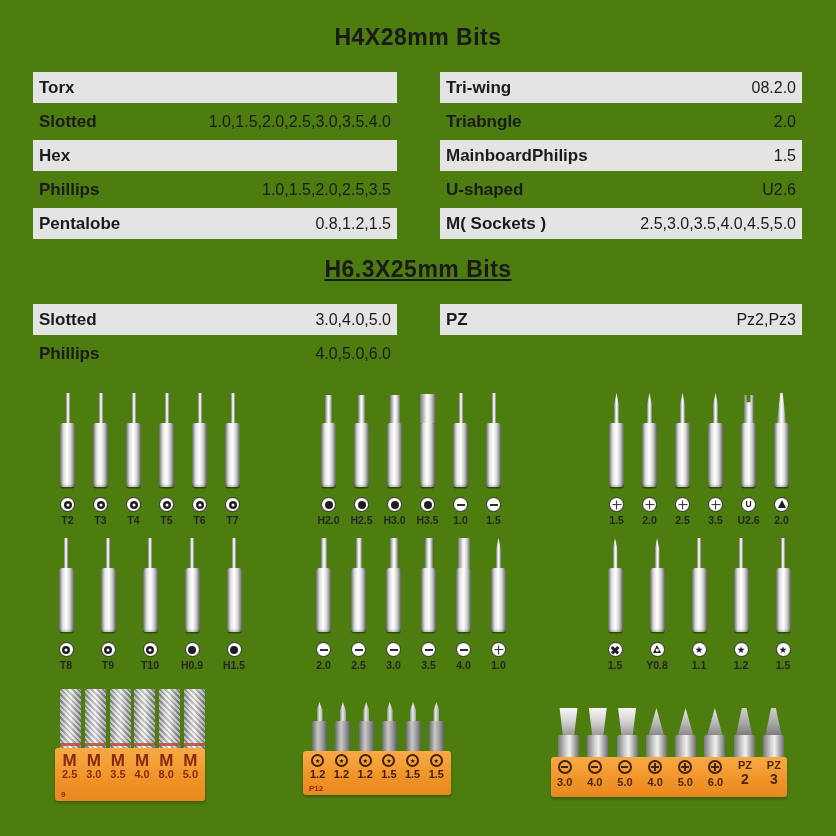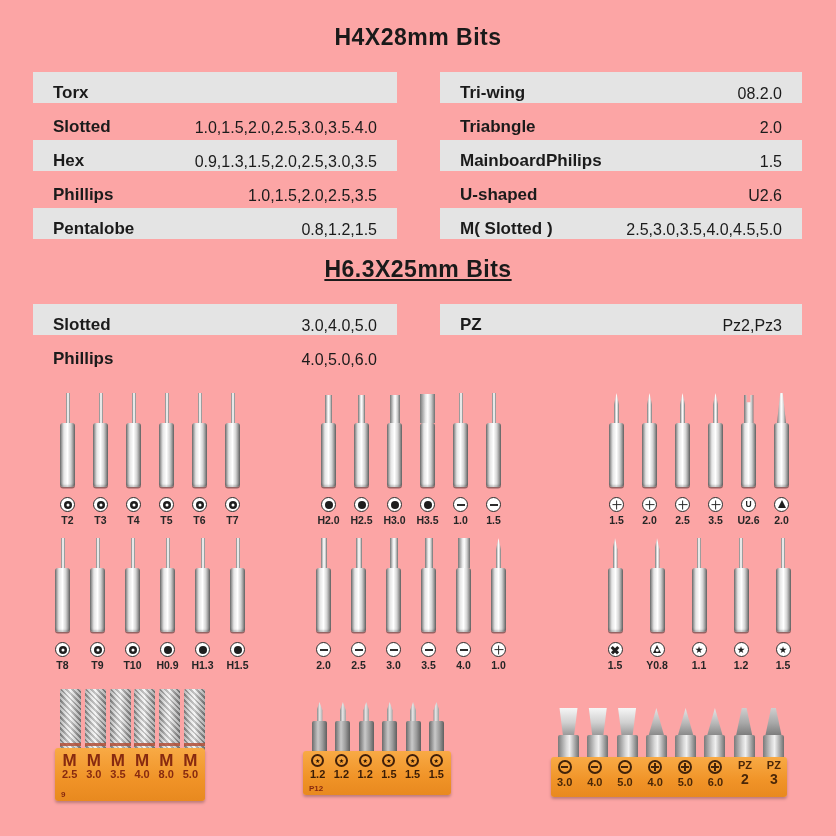--- a/index.html
+++ b/index.html
@@ -1,29 +1,29 @@
 <!DOCTYPE html>
 <html><head>
 <meta charset="utf-8">
 <style>
   html,body{margin:0;padding:0;background:#fff;}
-  .canvas{position:relative;width:836px;height:836px;background:#fca5a5;overflow:hidden;
+  .canvas{position:relative;width:836px;height:836px;background:#4d7c0f;overflow:hidden;
           font-family:"Liberation Sans",sans-serif;color:#1b1b1b;}
   .sec-title{position:absolute;left:0;width:836px;text-align:center;
              font-size:23px;font-weight:800;letter-spacing:.5px;color:#1a1a1a;}
   #title1{top:24px;} #title2{top:256px;text-decoration:underline;}
 
   
   .spec-table{position:absolute;}
   #t1L{left:33px;top:72px;width:364px;}
   #t1R{left:440px;top:72px;width:362px;}
   #t2L{left:33px;top:304px;width:364px;}
   #t2R{left:440px;top:304px;width:362px;}
   .spec-row{height:31px;margin-bottom:3px;display:flex;justify-content:space-between;
-            align-items:flex-end;padding:0 20px;box-sizing:border-box;}
+            align-items:center;padding:0 6px;box-sizing:border-box;}
   .spec-row:nth-child(odd){background:#e4e4e4;}
   .spec-name{font-size:17px;font-weight:700;white-space:nowrap;}
   .spec-values{font-size:16px;font-weight:400;white-space:nowrap;}
 
   
   .bit-group{position:absolute;width:198px;display:flex;justify-content:space-between;}
   .row1{top:392px;} .row2{top:537px;gap:12px;}
   .gx1{left:51px;} .gx2{left:312px;} .gx3{left:600px;}
   .cell{width:33px;display:flex;flex-direction:column;align-items:center;}
   .bit{display:flex;flex-direction:column;align-items:center;justify-content:flex-end;height:95px;margin-bottom:5px;}
@@ -125,21 +125,20 @@
   <div class="spec-table" id="t1L">
     <div class="spec-row">
         <span class="spec-name">Torx</span>
       </div>
     <div class="spec-row">
         <span class="spec-name">Slotted</span>
         <span class="spec-values">1.0,1.5,2.0,2.5,3.0,3.5.4.0</span>
       </div>
     <div class="spec-row">
         <span class="spec-name">Hex</span>
-        <span class="spec-values">0.9,1.3,1.5,2.0,2.5,3.0,3.5</span>
       </div>
     <div class="spec-row">
         <span class="spec-name">Phillips</span>
         <span class="spec-values">1.0,1.5,2.0,2.5,3.5</span>
       </div>
     <div class="spec-row">
         <span class="spec-name">Pentalobe</span>
         <span class="spec-values">0.8,1.2,1.5</span>
       </div>
   </div>
@@ -155,21 +154,21 @@
       </div>
     <div class="spec-row">
         <span class="spec-name">MainboardPhilips</span>
         <span class="spec-values">1.5</span>
       </div>
     <div class="spec-row">
         <span class="spec-name">U-shaped</span>
         <span class="spec-values">U2.6</span>
       </div>
     <div class="spec-row">
-        <span class="spec-name">M( Slotted )</span>
+        <span class="spec-name">M( Sockets )</span>
         <span class="spec-values">2.5,3.0,3.5,4.0,4.5,5.0</span>
       </div>
   </div>
 
   <div class="sec-title" id="title2">H6.3X25mm Bits</div>
 
   <div class="spec-table" id="t2L">
     <div class="spec-row">
         <span class="spec-name">Slotted</span>
         <span class="spec-values">3.0,4.0,5.0</span>
@@ -365,28 +364,20 @@
         <div class="ic ic-torx"></div>
         <div class="lbl">T10</div>
       </div>
     <div class="cell">
         <div class="bit">
           <div class="tip t-thin"></div>
           <div class="bbody"></div>
         </div>
         <div class="ic ic-hex"></div>
         <div class="lbl">H0.9</div>
-      </div>
-    <div class="cell">
-        <div class="bit">
-          <div class="tip t-thin"></div>
-          <div class="bbody"></div>
-        </div>
-        <div class="ic ic-hex"></div>
-        <div class="lbl">H1.3</div>
       </div>
     <div class="cell">
         <div class="bit">
           <div class="tip t-thin"></div>
           <div class="bbody"></div>
         </div>
         <div class="ic ic-hex"></div>
         <div class="lbl">H1.5</div>
       </div>
   </div>

